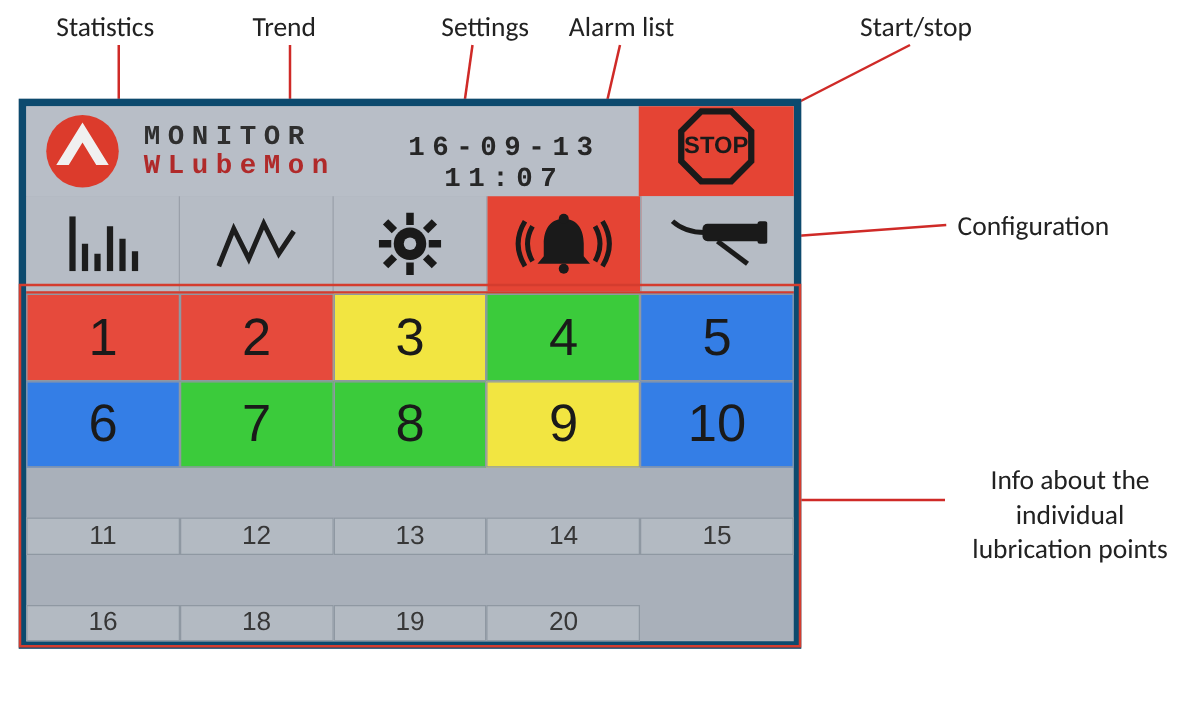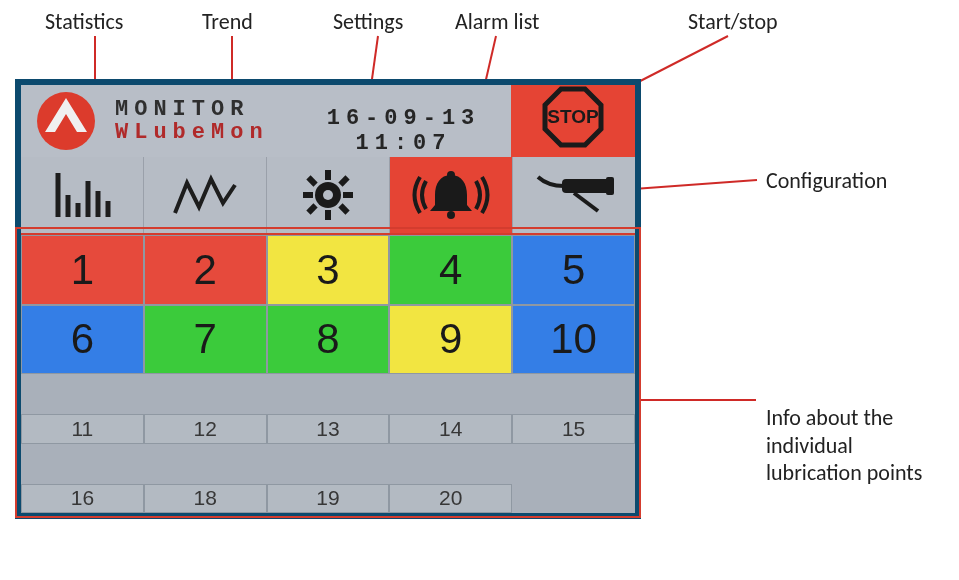--- a/index.html
+++ b/index.html
@@ -173,25 +173,25 @@
 
     <line x1="728" y1="36" x2="613" y2="95" stroke="#cf2a27" stroke-width="2"></line>
 
     <line x1="757" y1="180" x2="620" y2="190" stroke="#cf2a27" stroke-width="2"></line>
 
     <line x1="756" y1="400" x2="641" y2="400" stroke="#cf2a27" stroke-width="2"></line>
   </svg>
 
   <div class="label" style="left:45px;  top:8px;">Statistics</div>
   <div class="label" style="left:202px; top:8px;">Trend</div>
-  <div class="label" style="left:333px; top:8px;">Settings</div>
+  <div class="label" style="left:353px; top:8px;">Settings</div>
   <div class="label" style="left:455px; top:8px;">Alarm list</div>
   <div class="label" style="left:688px; top:8px;">Start/stop</div>
   <div class="label" style="left:766px; top:167px;">Configuration</div>
-  <div class="label multi" style="left:766px; top:404px; width:180px;">Info about the individual lubrication points</div>
+  <div class="label multi" style="left:766px; top:370px; width:180px;text-align:center;">Info about the individual lubrication points</div>
 
   <div class="screen">
 
     <div class="header">
       <div class="logo-box">
         <svg width="62" height="62" viewBox="0 0 62 62">
           <circle cx="31" cy="31" r="29" fill="#dc3b2c"></circle>
           <path d="M31 8 L52 42 L42 42 L31 24 L20 42 L10 42 Z" fill="#f0f0f0"></path>
         </svg>
       </div>

